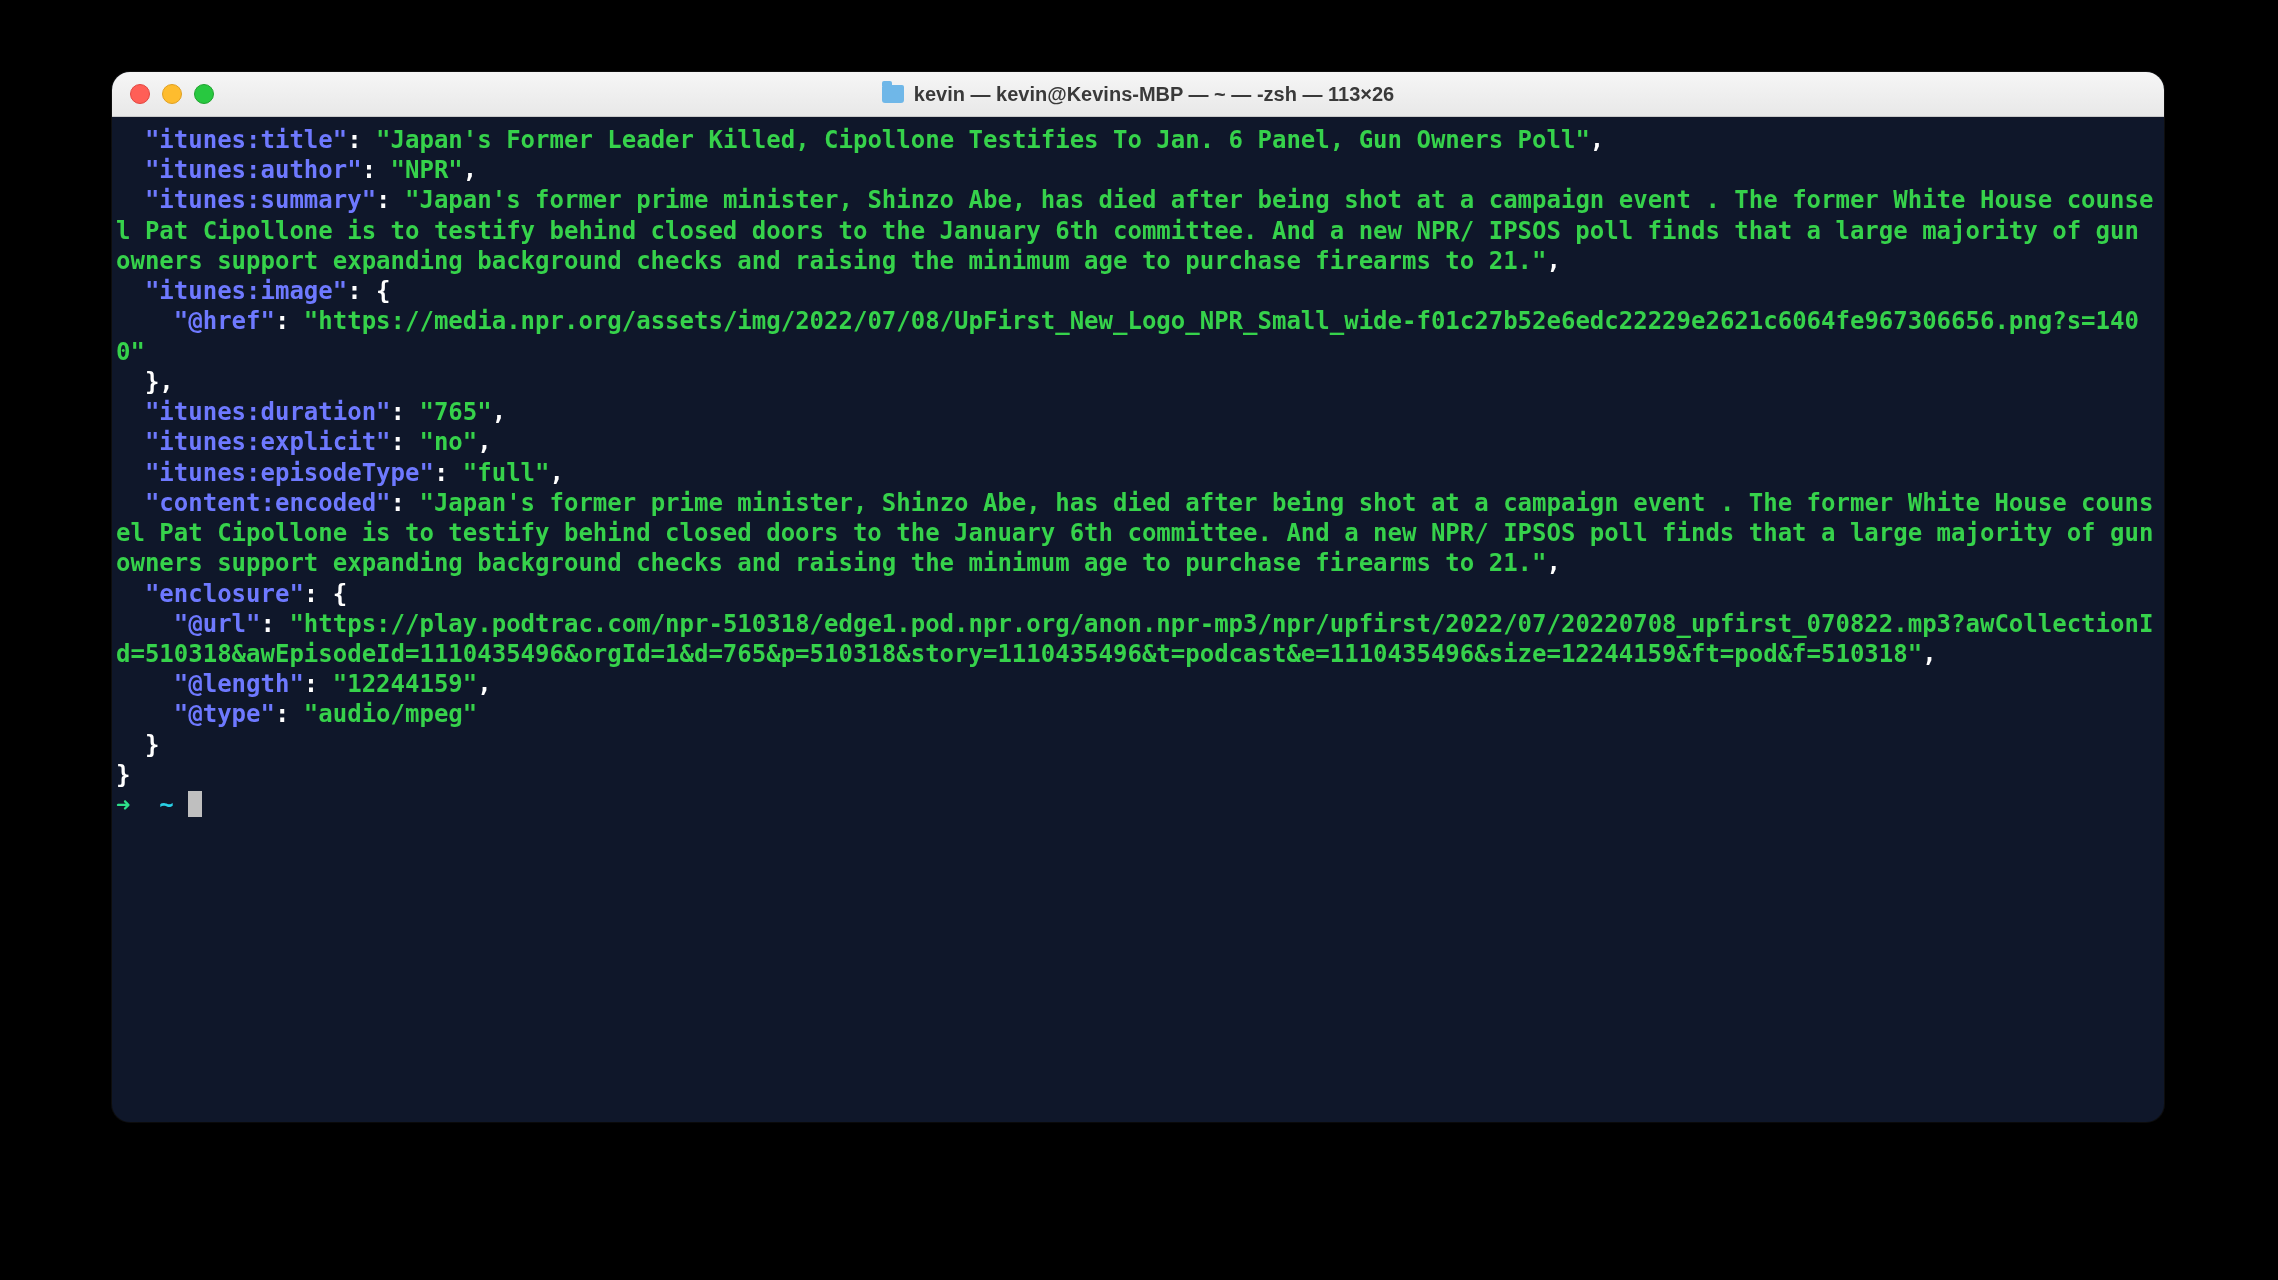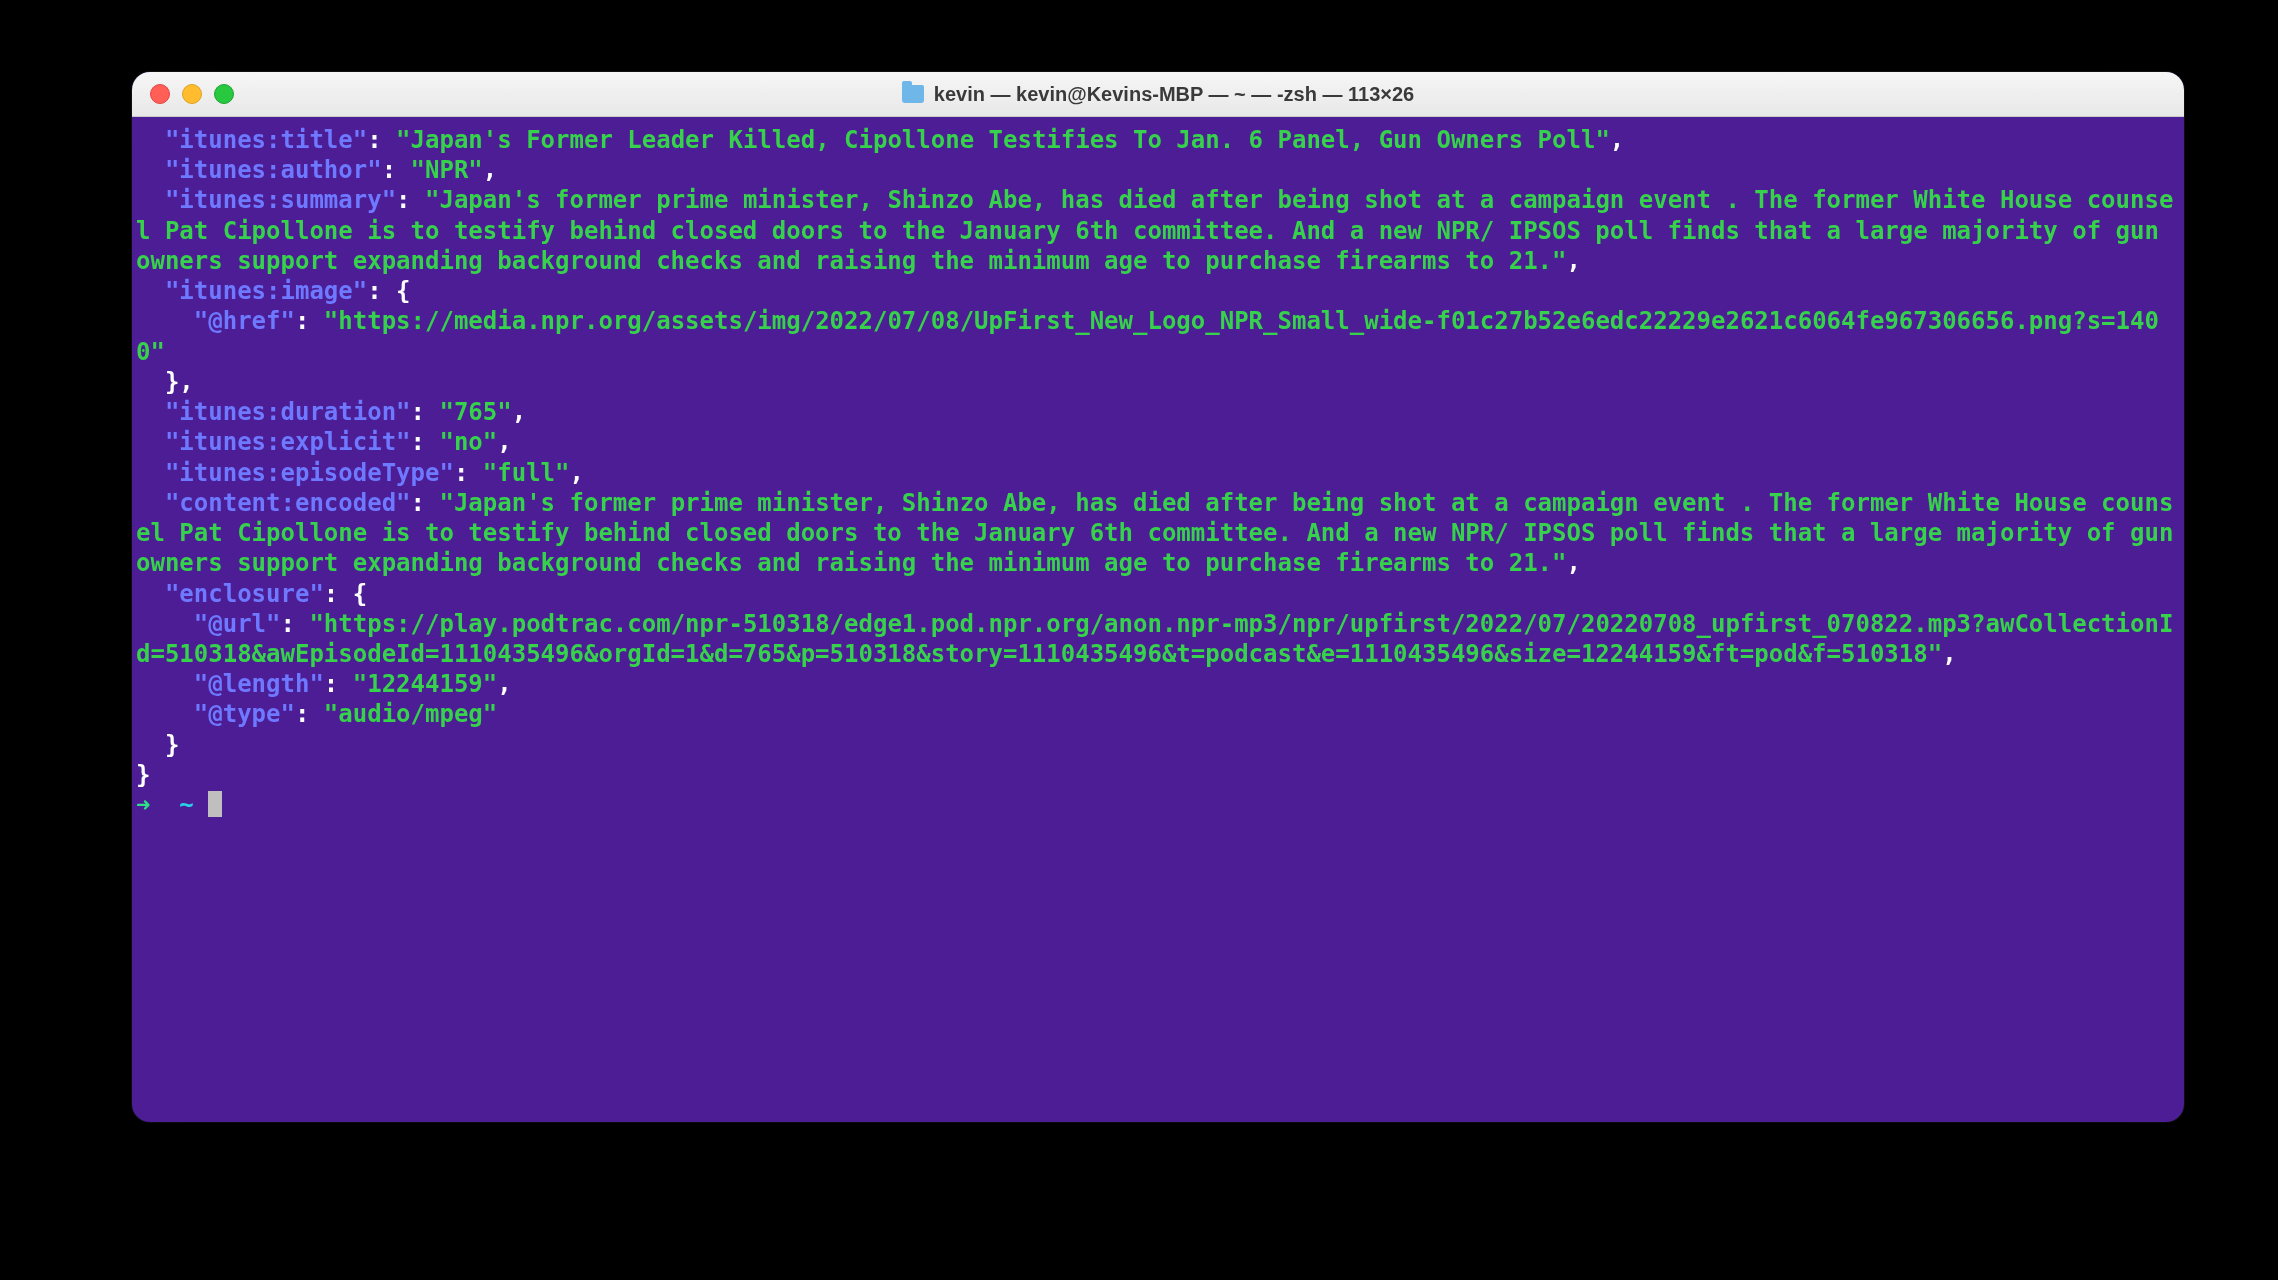--- a/index.html
+++ b/index.html
@@ -10,25 +10,24 @@
     background: #000;
     font-family: "SF Mono", "Menlo", "Consolas", monospace;
     overflow: hidden;
   }
   .window {
     position: absolute;
     left: 112px;
     top: 72px;
     width: 2052px;
     height: 1050px;
-    background: #4c1d95;
+    background: #0f172a;
     border-radius: 18px;
     box-shadow: 0 30px 80px rgba(0,0,0,0.7), 0 0 0 1px rgba(255,255,255,0.08);
     overflow: hidden;
-    margin-left: 20px;
   }
   .titlebar {
     height: 44px;
     background: linear-gradient(#f6f6f6, #e8e8e8);
     border-bottom: 1px solid #c9c9c9;
     display: flex;
     align-items: center;
     position: relative;
   }
   .traffic {

